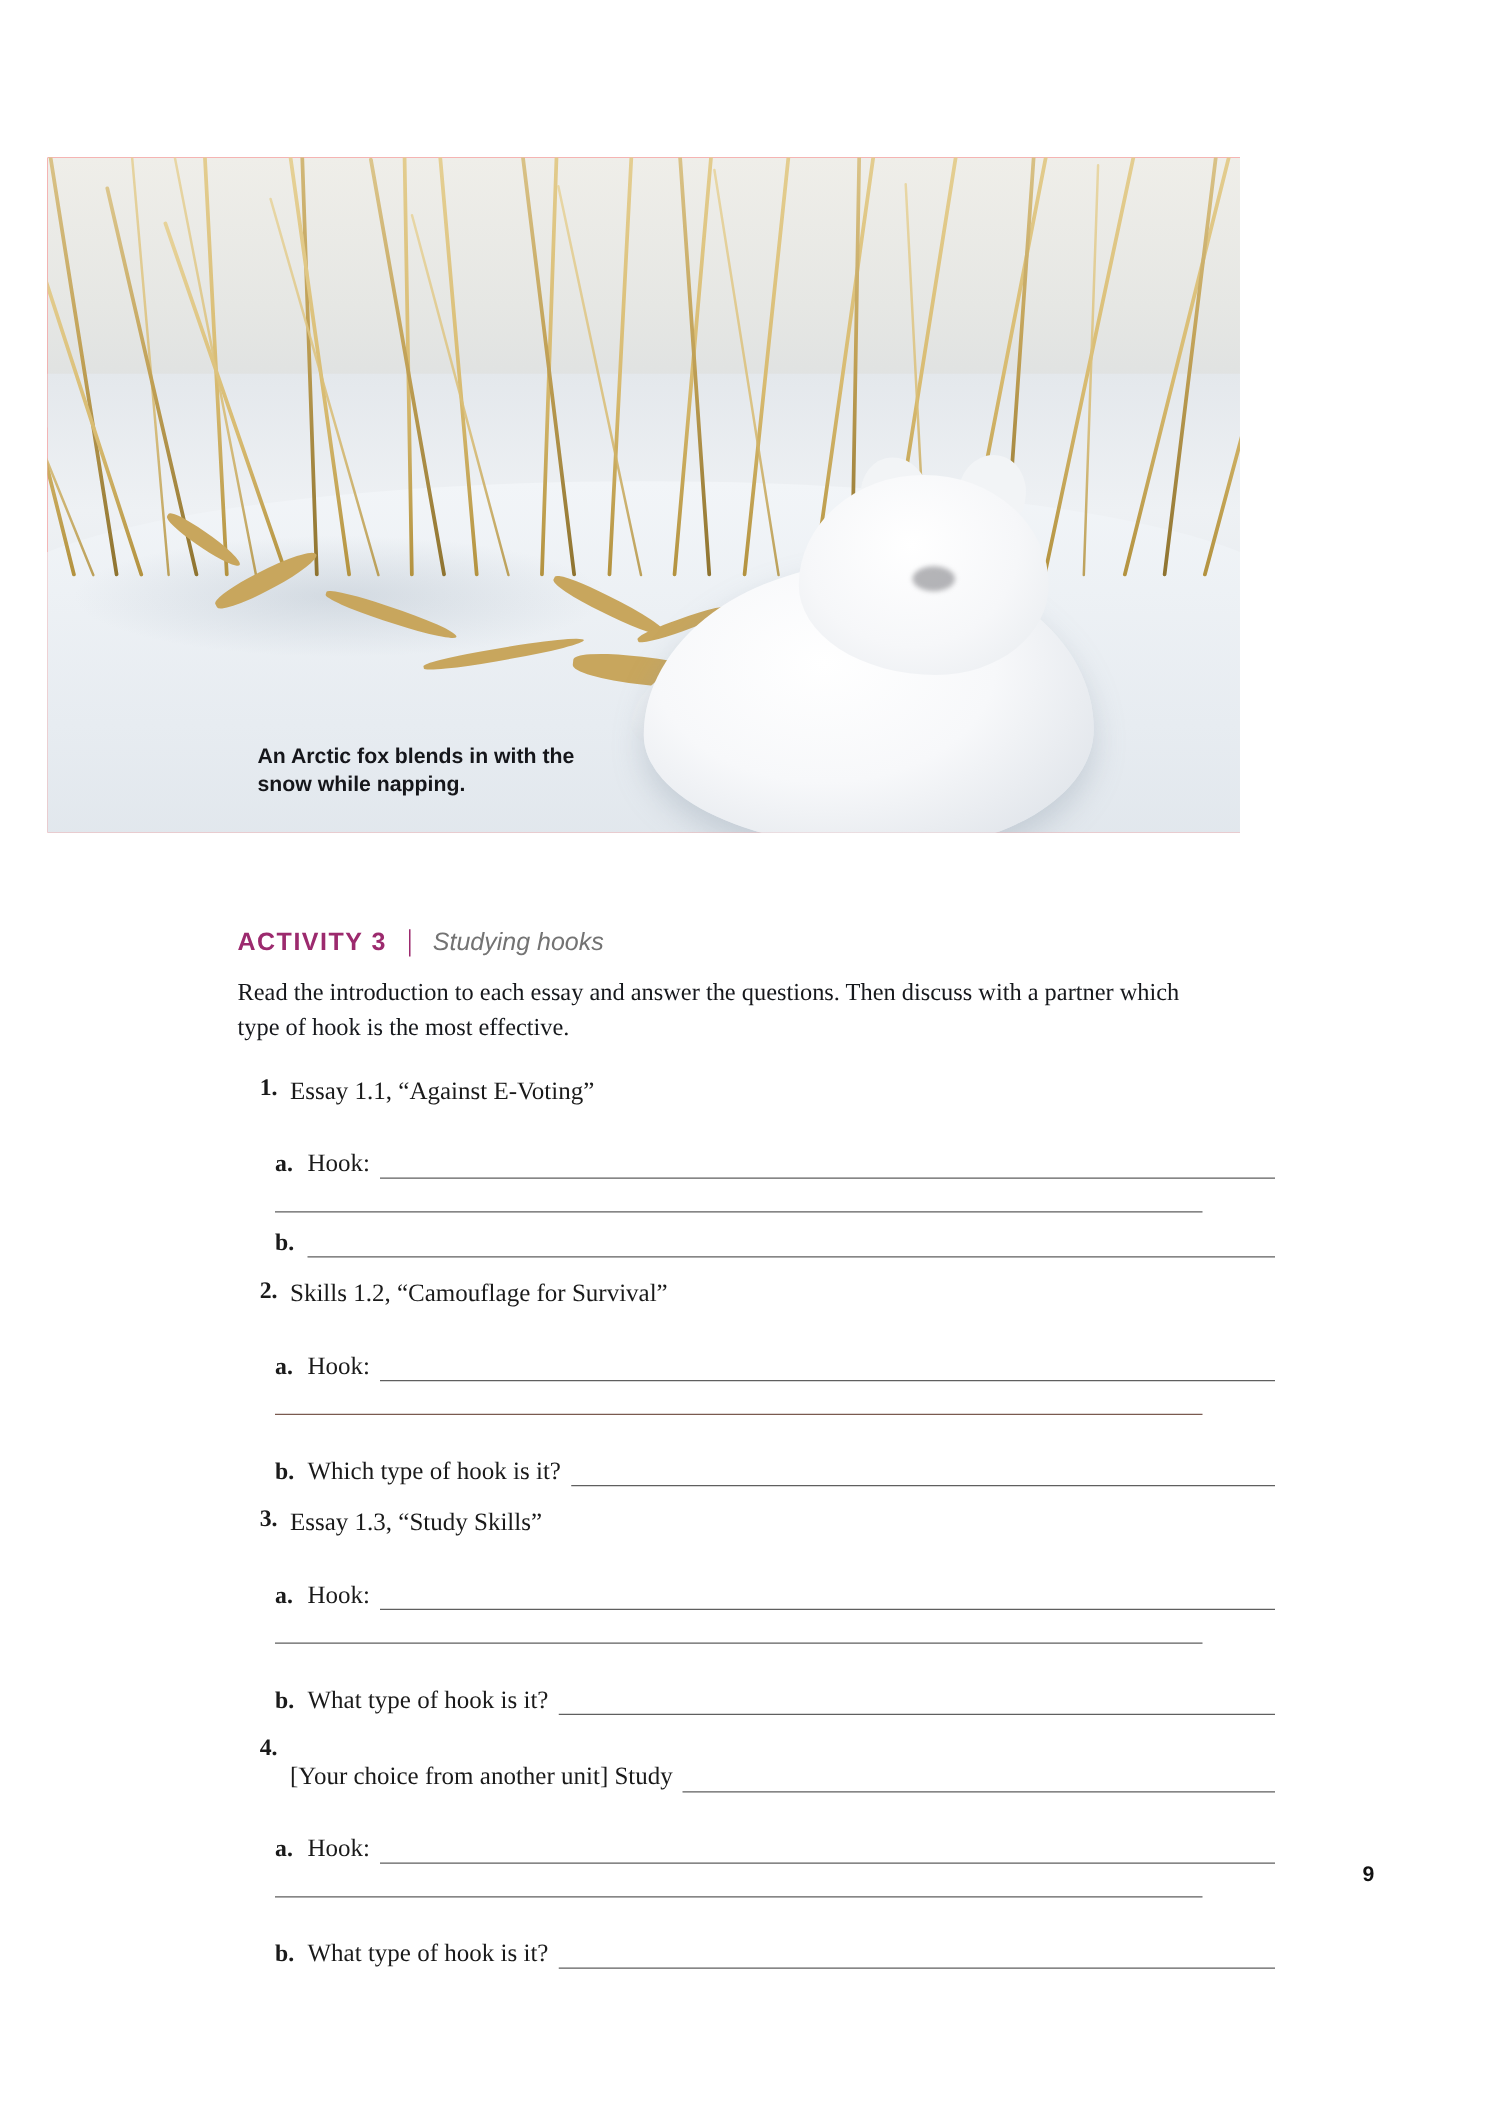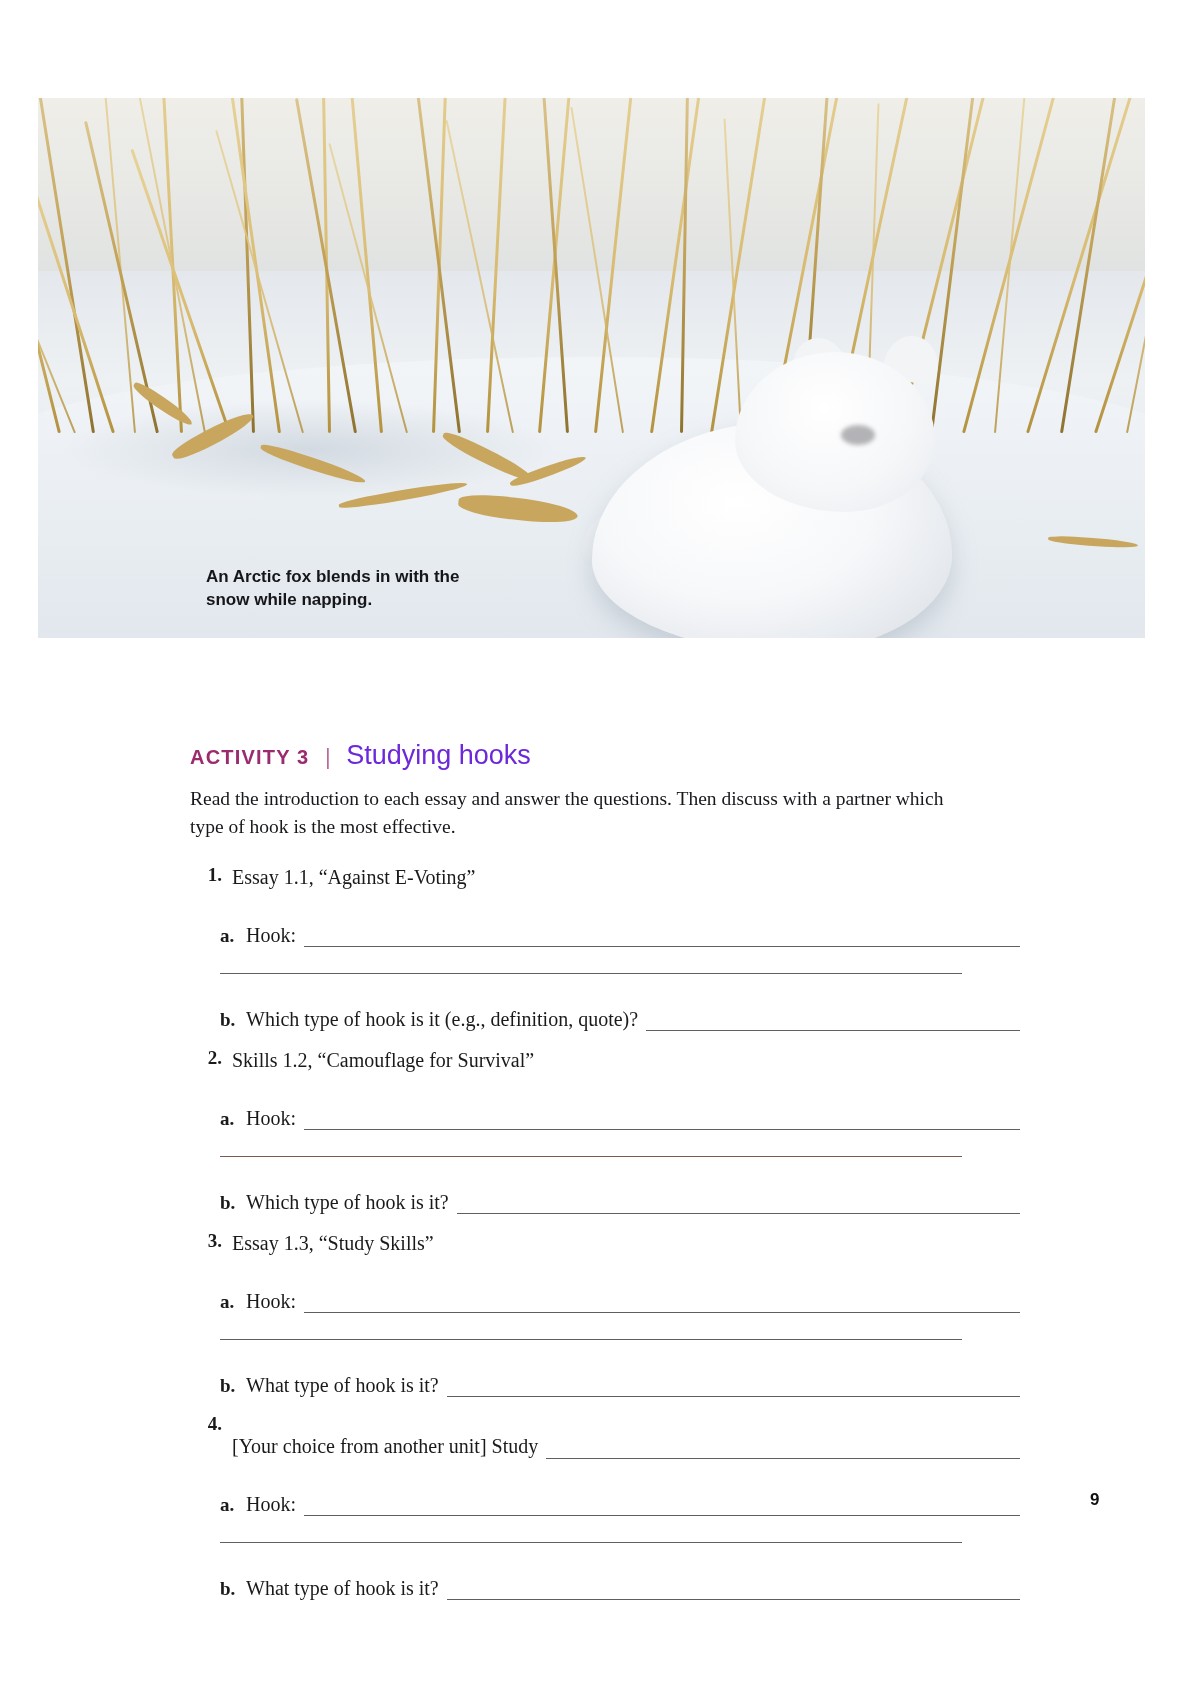--- a/index.html
+++ b/index.html
@@ -20,22 +20,22 @@
     position: absolute;
     left: 0; top: 0;
     width: 1190px;
     height: 1684px;
   }
 
   
   .photo {
     position: absolute;
     left: 38px;
-    top: 98px;
-    width: 1107px;
+    top: 126px;
+    width: 954px;
     height: 540px;
     overflow: hidden;
     background: #ef4444;
   }
   .sky {
     position: absolute;
     left: 0; top: 0; width: 100%; height: 40%;
     background: linear-gradient(#efeee9 0%, #e6e7e4 55%, #dcdfe0 100%);
   }
   .snowfield {
@@ -161,23 +161,24 @@
     letter-spacing: .06em;
     color: #9c2a6e;
   }
   .activity-bar {
     color: #9c2a6e;
     font-size: 24px;
     font-weight: 300;
   }
   .activity-title {
     font-family: "Liberation Sans", sans-serif;
-    font-size: 27px;
-    color: #6d28d9;
+    font-size: 20px;
+    color: #737373;
     font-weight: normal;
+    font-style: italic;
   }
 
   .instructions {
     font-family: "Liberation Serif", serif;
     font-weight: normal;
     font-size: 19.5px;
     line-height: 1.42;
     color: #16181c;
     margin: 0 0 24px 0;
     width: 790px;
@@ -332,21 +333,20 @@
       <span class="item-text">Essay 1.1, “Against E-Voting”</span>
     </div>
     <div class="sub">
       <span class="sub-letter">a.</span>
       <span class="sub-text">Hook:</span>
       <span class="rule"></span>
     </div>
     <div class="rule full"></div>
     <div class="sub">
       <span class="sub-letter">b.</span>
-      <span class="sub-text">Which type of hook is it (e.g., definition, quote)?</span>
       <span class="rule"></span>
     </div>
 
     <div class="item">
       <span class="item-num">2.</span>
       <span class="item-text">Skills 1.2, “Camouflage for Survival”</span>
     </div>
     <div class="sub">
       <span class="sub-letter">a.</span>
       <span class="sub-text">Hook:</span>

